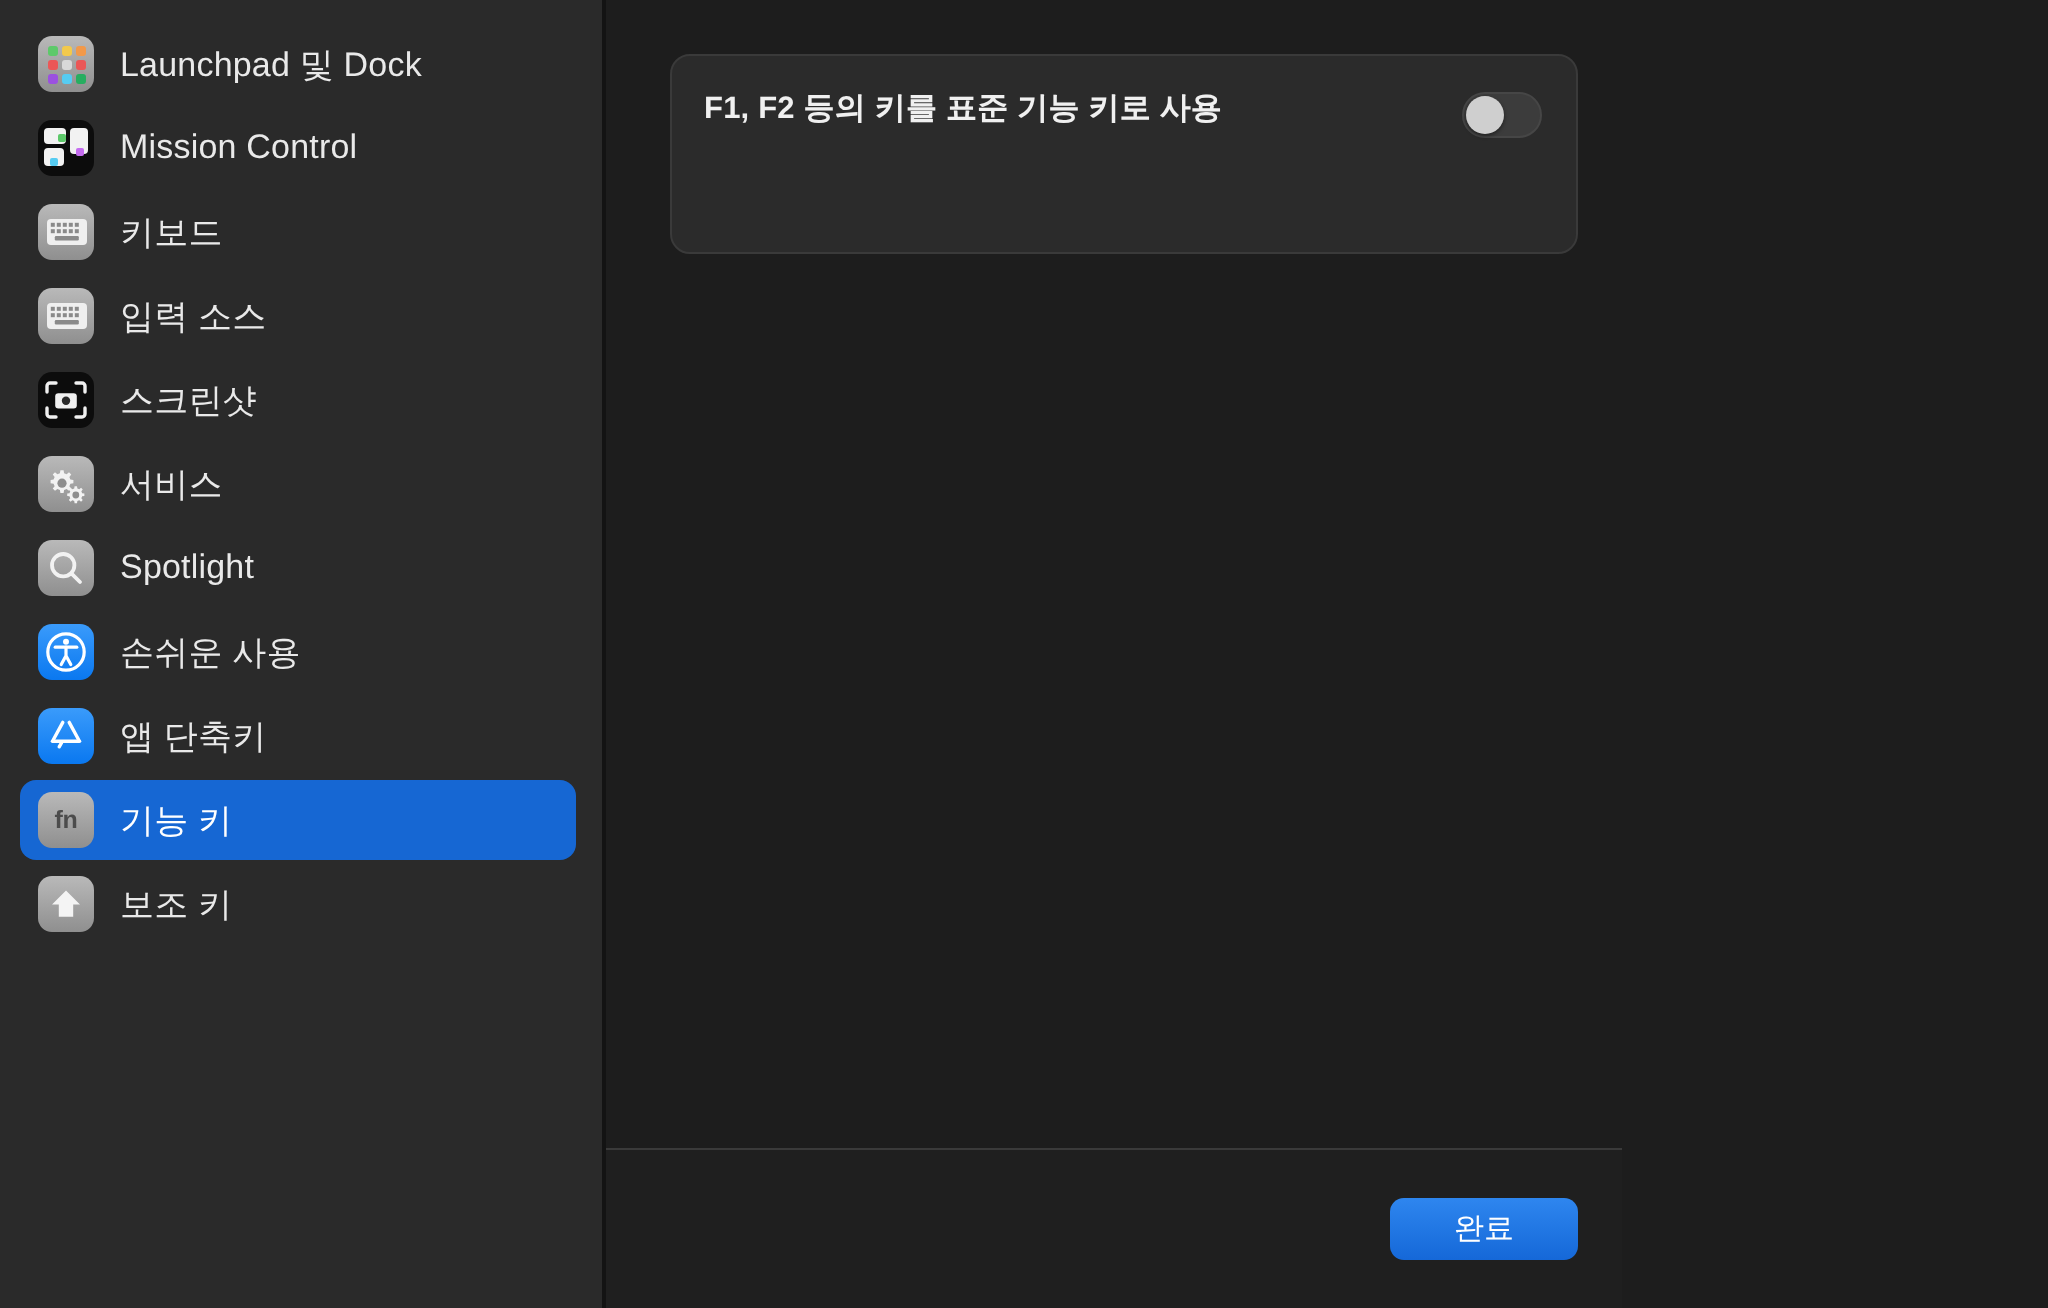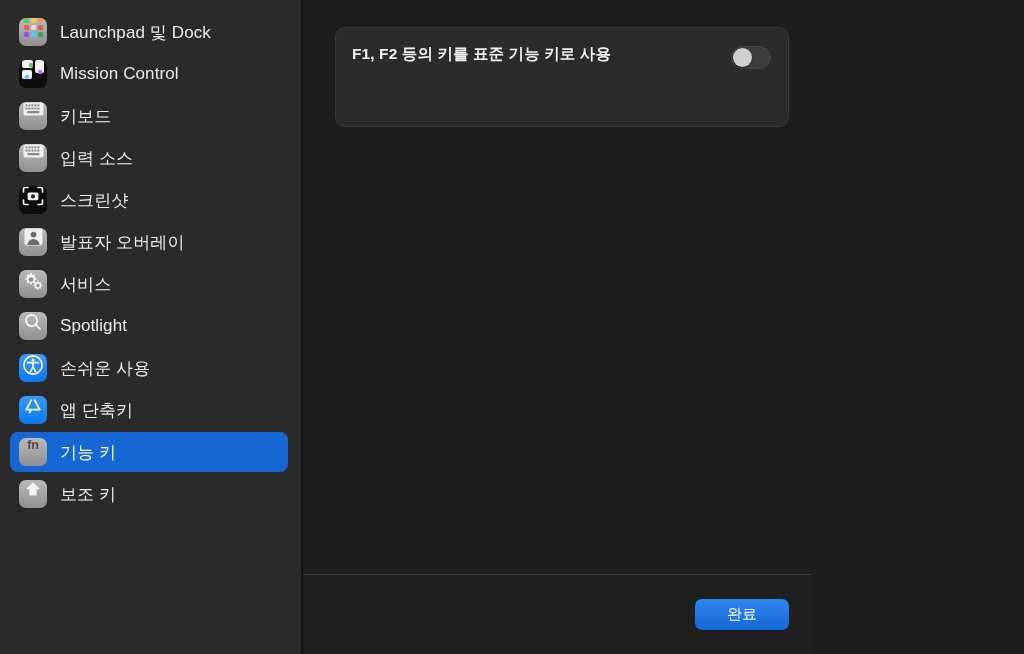--- a/index.html
+++ b/index.html
@@ -58,21 +58,21 @@
   .side-row.selected .side-label { color: #ffffff; }
 
   
   .ico {
     position: relative;
     width: 28px; height: 28px;
     border-radius: 7px;
     flex: 0 0 28px;
     overflow: hidden;
     display: flex;
-    align-items: flex-start;
+    align-items: center;
     justify-content: center;
   }
   .ico svg { display: block; }
   .ico-gray   { background: linear-gradient(180deg,#b9b9b9,#8f8f8f); }
   .ico-blue   { background: linear-gradient(180deg,#3a9bfb,#0a7 aff); background: linear-gradient(180deg,#3a9bfb,#0a78f0); }
   .ico-black  { background: #0c0c0c; }
 
   
   .lp-grid {
     width: 19px; height: 19px;
@@ -261,30 +261,20 @@
             <path d="M20.5 14 v3 a1.5 1.5 0 0 1 -1.5 1.5 H16"></path>
             <path d="M6 18.5 H3 a1.5 1.5 0 0 1 -1.5 -1.5 V14"></path>
           </g>
           <rect x="5.6" y="6.6" width="10.8" height="7.6" rx="1.6" fill="#f0f0f0"></rect>
           <circle cx="11" cy="10.4" r="2.1" fill="#2a2a2a"></circle>
         </svg>
       </span>
       <span class="side-label">스크린샷</span>
     </div>
 
-    <div class="side-row">
-      <span class="ico ico-gray">
-        <svg width="19" height="18" viewBox="0 0 19 18">
-          <rect x="0.5" y="0.5" width="18" height="17" rx="2.4" fill="#f0f0f0"></rect>
-          <circle cx="9.5" cy="6.6" r="2.9" fill="#6e6e6e"></circle>
-          <path d="M3.4 17 a6.1 6.1 0 0 1 12.2 0 z" fill="#6e6e6e"></path>
-        </svg>
-      </span>
-      <span class="side-label">발표자 오버레이</span>
-    </div>
 
     <div class="side-row">
       <span class="ico ico-gray">
         <svg width="22" height="20" viewBox="0 0 22 20">
           <g fill="#f2f2f2">
             <path d="M8.2 3.1 l1.6 0 .25 1.5 1.25 .52 1.2-.95 1.13 1.13-.95 1.2 .52 1.25 1.5 .25 0 1.6-1.5 .25-.52 1.25 .95 1.2-1.13 1.13-1.2-.95-1.25 .52-.25 1.5-1.6 0-.25-1.5-1.25-.52-1.2 .95-1.13-1.13 .95-1.2-.52-1.25-1.5-.25 0-1.6 1.5-.25 .52-1.25-.95-1.2 1.13-1.13 1.2 .95 1.25-.52z"></path>
             <circle cx="9" cy="9.6" r="2.3" fill="#8e8e8e"></circle>
             <path d="M15.3 11.1 l1.2 0 .19 1.13 .94 .39 .9-.71 .85 .85-.71 .9 .39 .94 1.13 .19 0 1.2-1.13 .19-.39 .94 .71 .9-.85 .85-.9-.71-.94 .39-.19 1.13-1.2 0-.19-1.13-.94-.39-.9 .71-.85-.85 .71-.9-.39-.94-1.13-.19 0-1.2 1.13-.19 .39-.94-.71-.9 .85-.85 .9 .71 .94-.39z"></path>
             <circle cx="15.9" cy="15.5" r="1.7" fill="#8e8e8e"></circle>
           </g>

